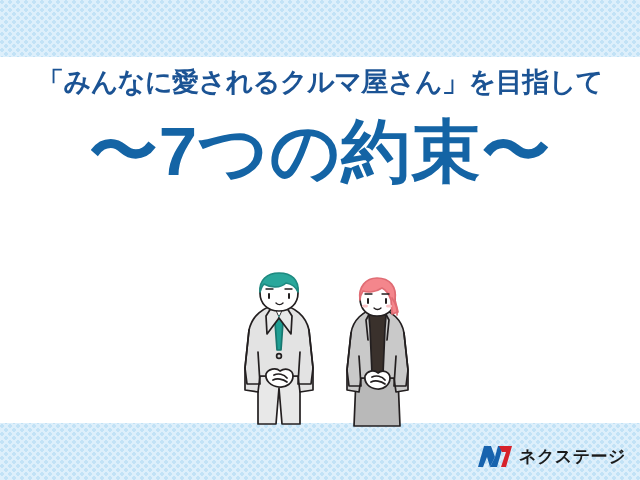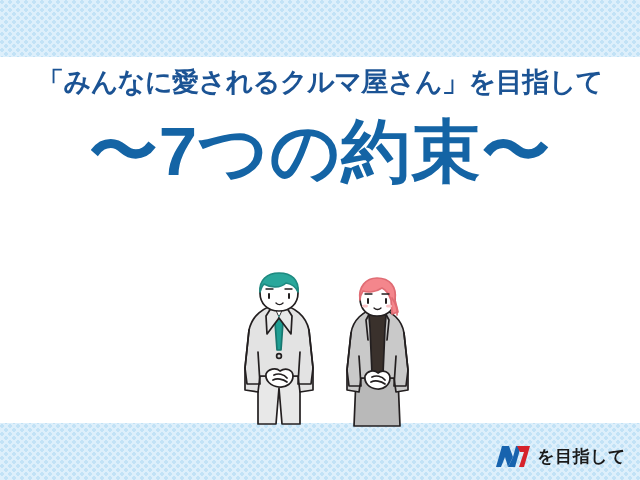--- a/index.html
+++ b/index.html
@@ -227,16 +227,16 @@
       </g>
     </svg>
   </div>
 
   <div class="logo">
     <svg class="logo-mark" viewBox="0 0 34 25" xmlns="http://www.w3.org/2000/svg">
       <path d="M5 23 L0 23 L6 2 L13 2 L17 13 L12 23 L9 13 Z" fill="#1763ae"></path>
       <path d="M20 2 L25 2 L19 23 L12 23 L17 13 Z" fill="#1763ae"></path>
       <path d="M21 2 L28 2 L34 2 L28 23 L23 23 L28 8 L24 8 Z" fill="#d6222b"></path>
     </svg>
-    <span class="logo-text">を目指して</span>
+    <span class="logo-text">ネクステージ</span>
   </div>
 
 </div>
 
 </body></html>

